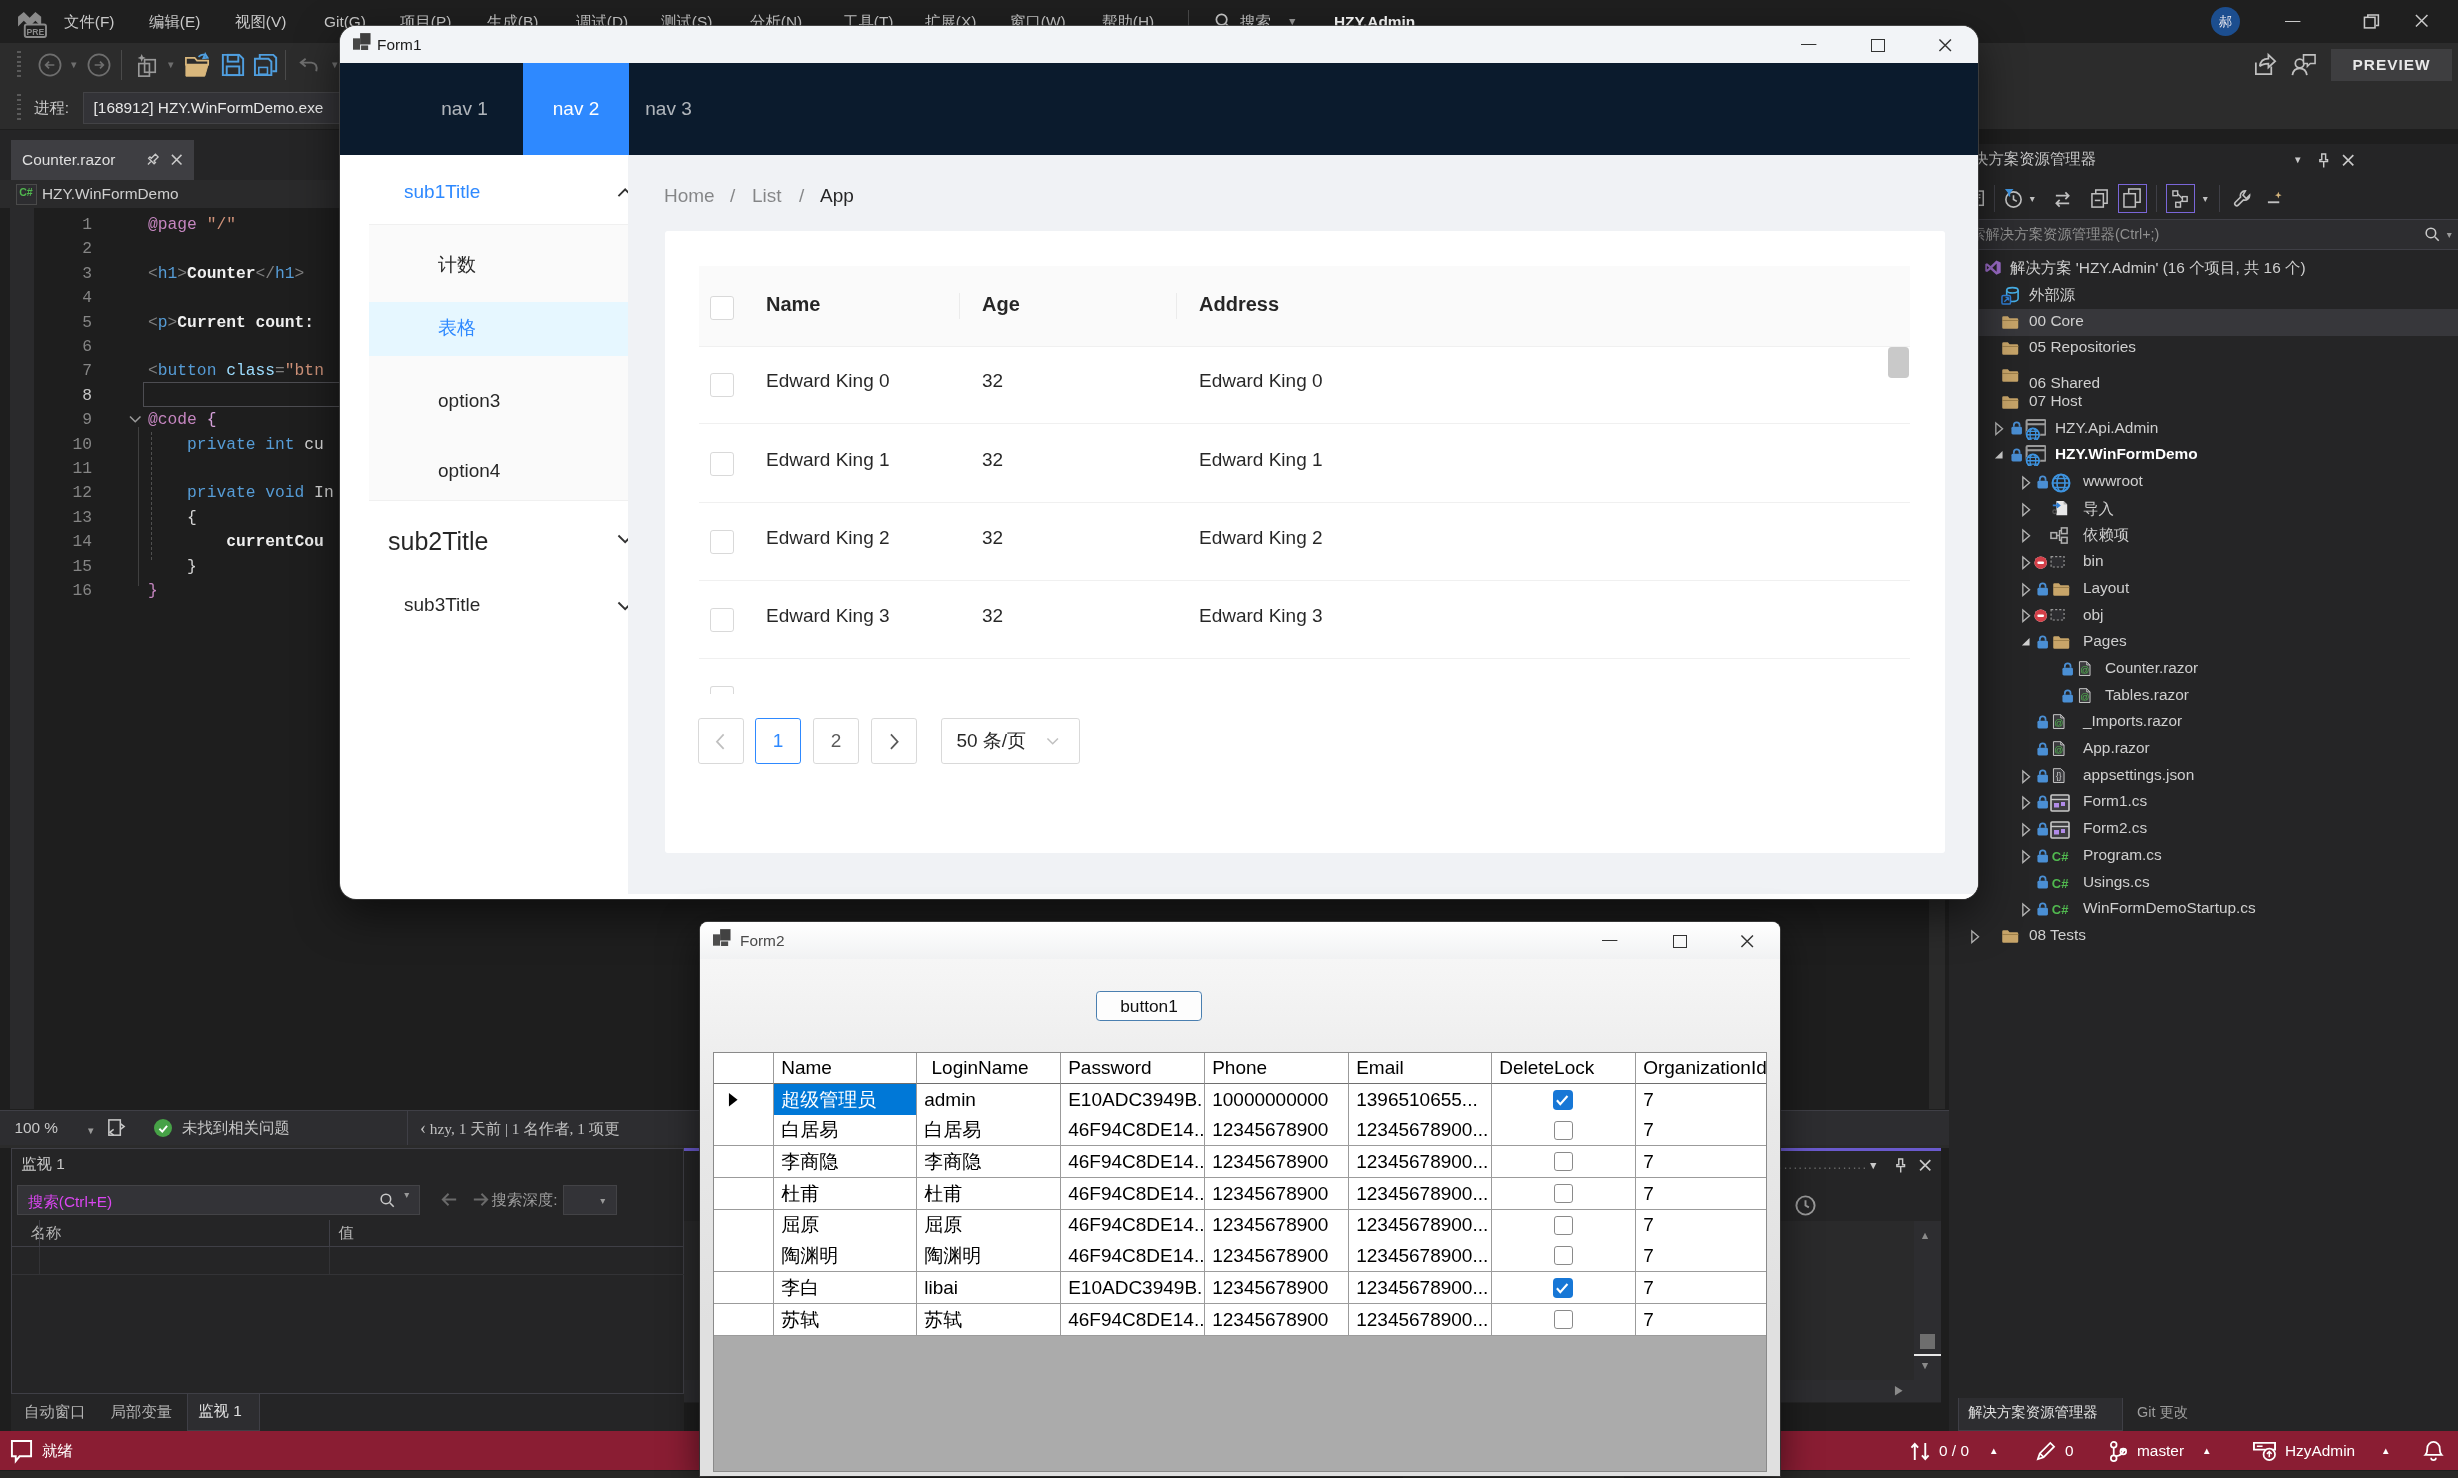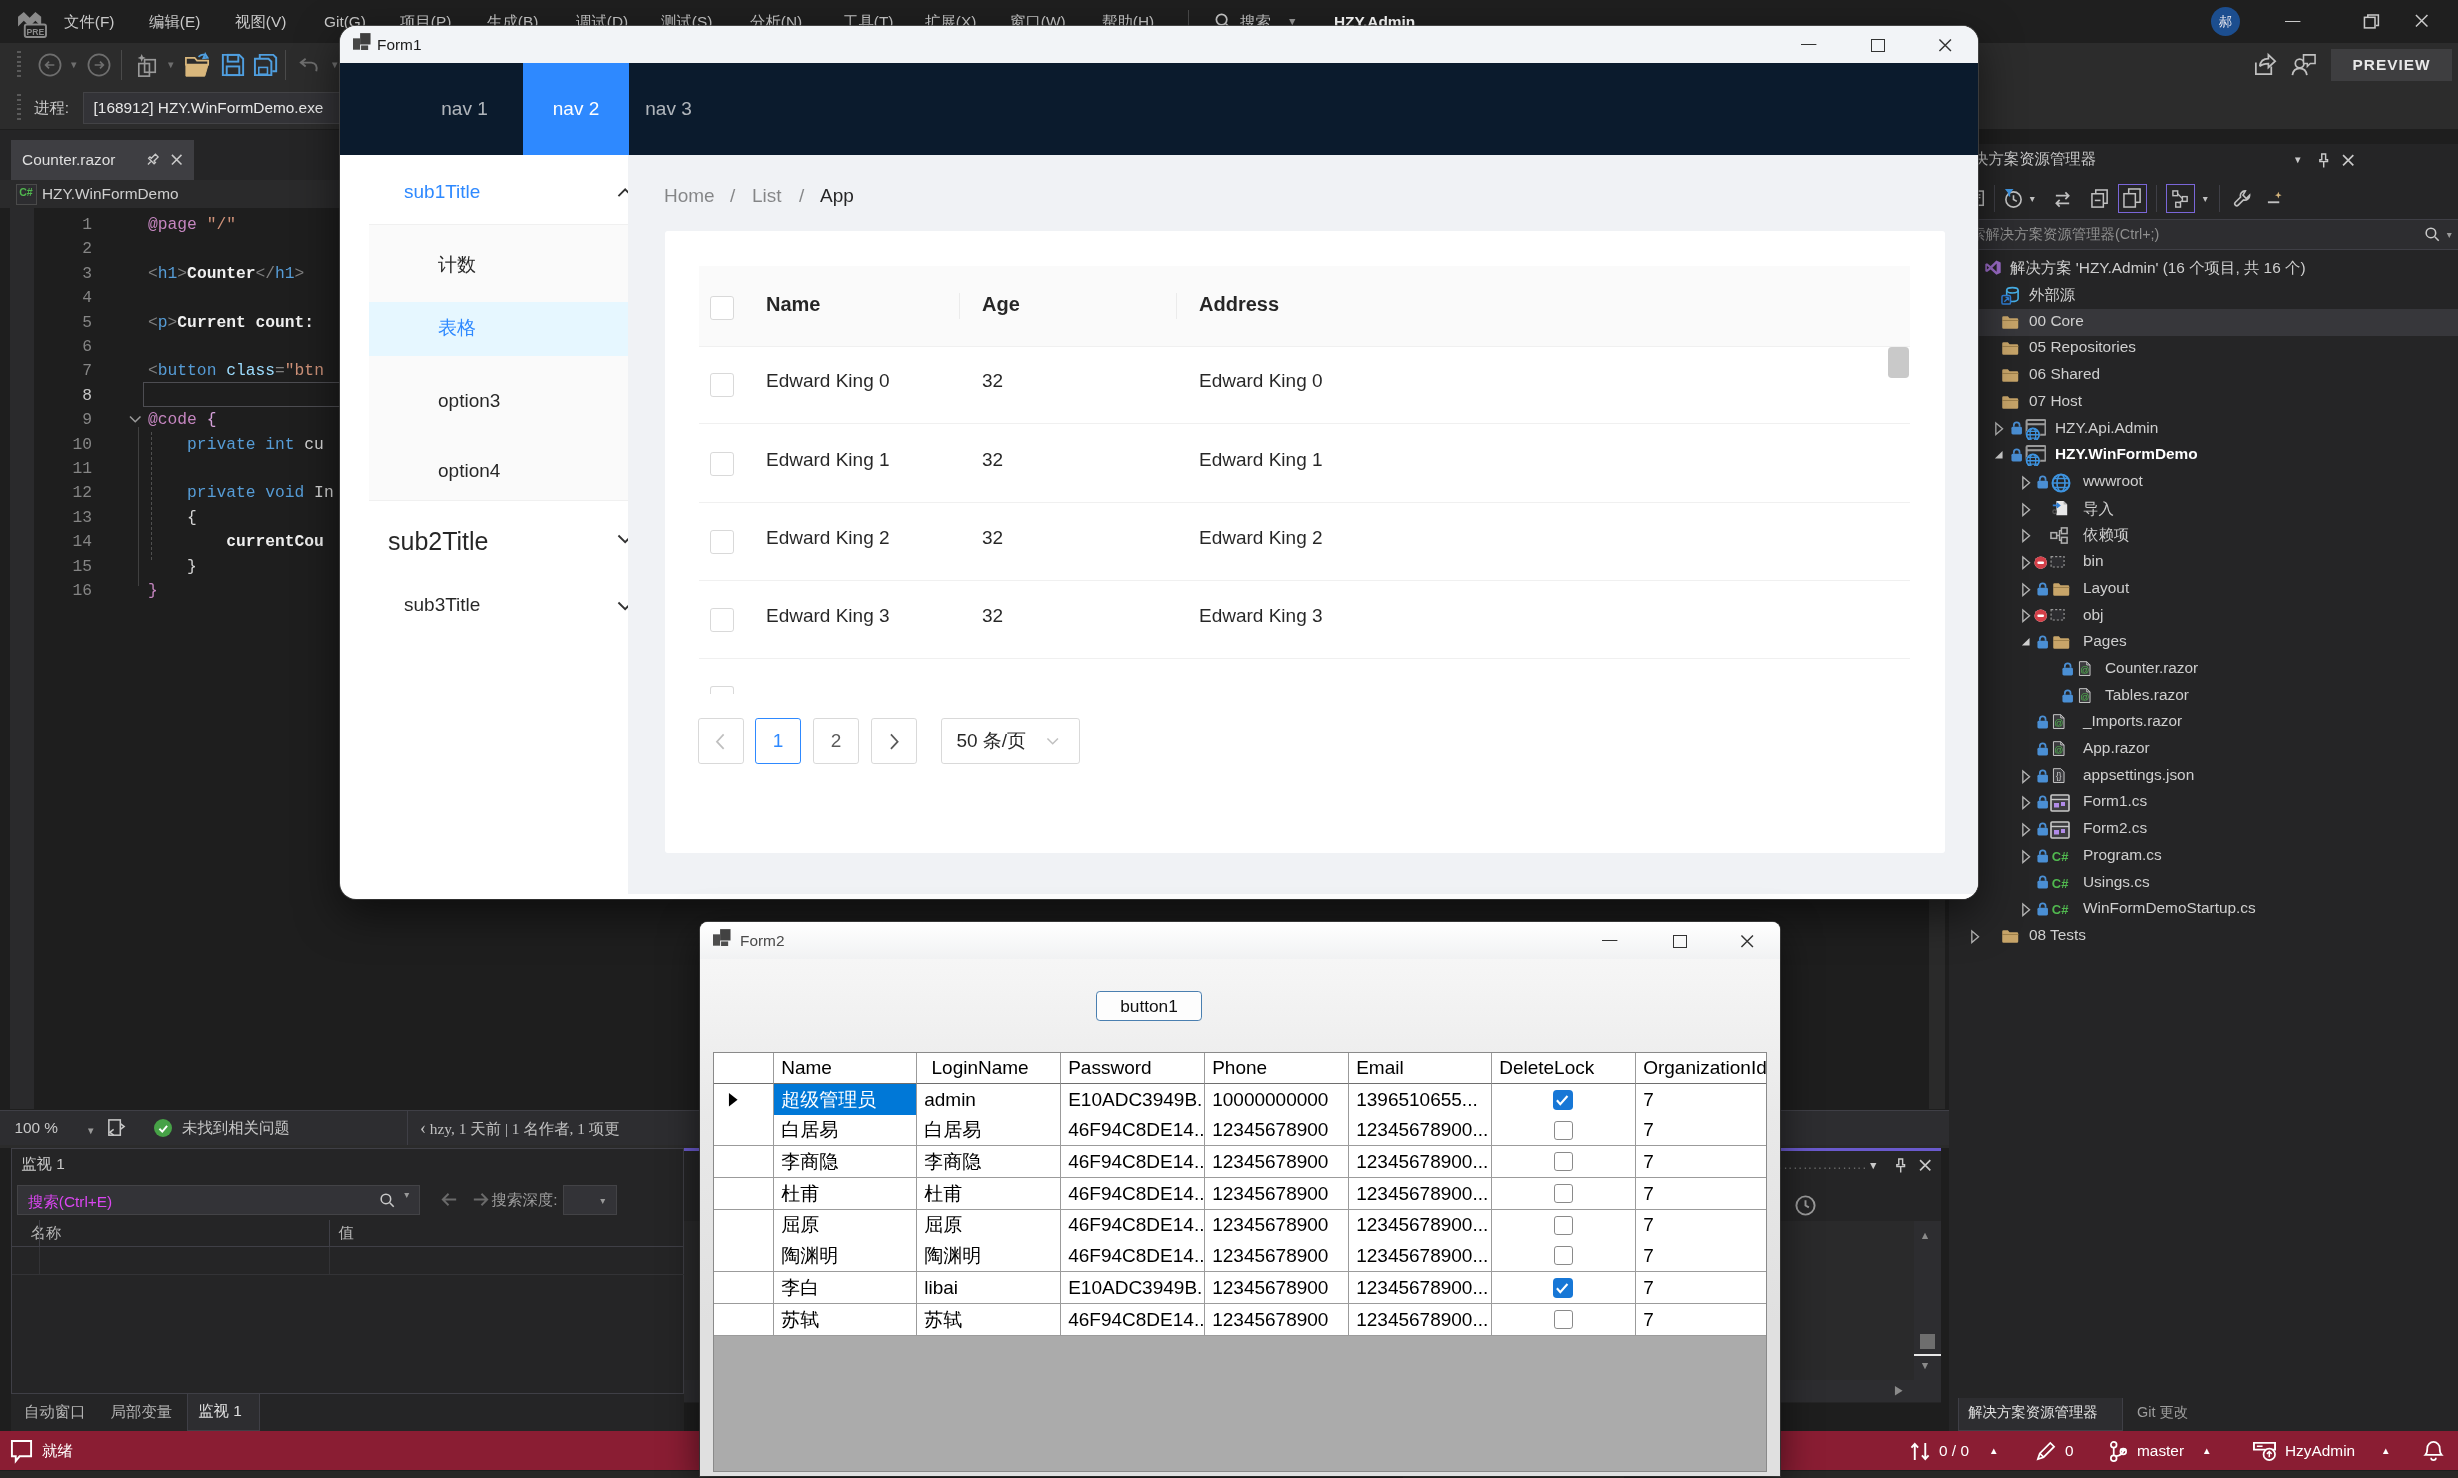--- a/index.html
+++ b/index.html
@@ -448,21 +448,21 @@
         <use href="#i-folder"></use>
       </svg>
     <span class="tr-txt" style="left:80px;top:168px;">00 Core</span>
     <svg class="abs" style="left:51px;top:196px" width="20" height="17.3" viewBox="0 0 20 20">
         <use href="#i-folder"></use>
       </svg>
     <span class="tr-txt" style="left:80px;top:194px;">05 Repositories</span>
     <svg class="abs" style="left:51px;top:223px" width="20" height="17.3" viewBox="0 0 20 20">
         <use href="#i-folder"></use>
       </svg>
-    <span class="tr-txt" style="left:80px;top:221px;">06 Shared</span>
+    <span class="tr-txt" style="left:80px;top:230px;">06 Shared</span>
     <svg class="abs" style="left:51px;top:250px" width="20" height="17.3" viewBox="0 0 20 20">
         <use href="#i-folder"></use>
       </svg>
     <span class="tr-txt" style="left:80px;top:248px;">07 Host</span>
     <svg class="abs" style="left:43px;top:277px" width="14.4" height="15.4" viewBox="0 0 15 16">
         <use href="#i-exp-c"></use>
       </svg>
     <svg class="abs" style="left:61px;top:277px" width="13.4" height="15.4" viewBox="0 0 14 16">
         <use href="#i-lock"></use>
       </svg>

